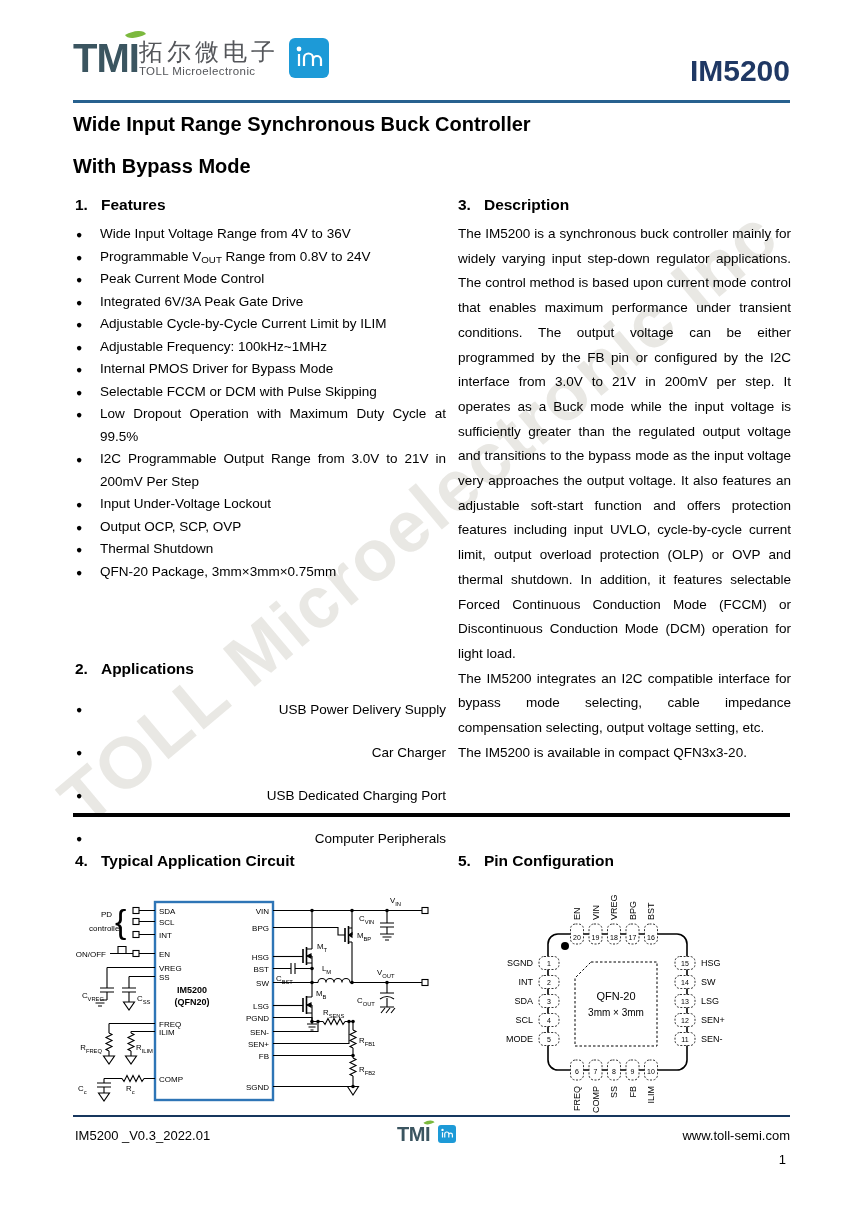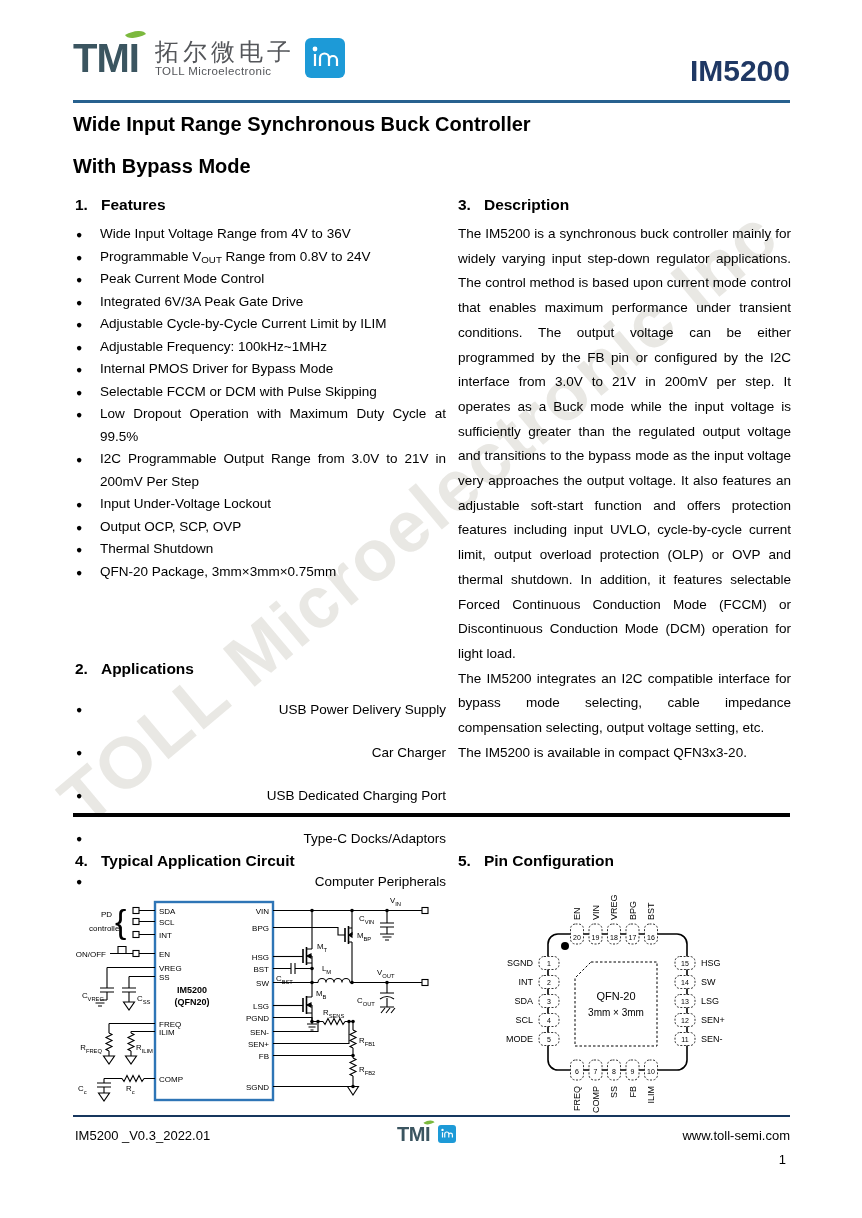--- a/index.html
+++ b/index.html
@@ -11,21 +11,21 @@
     color:rgba(189,184,174,0.33); white-space:nowrap; transform:rotate(-40deg);
     transform-origin:0 50%; z-index:0; letter-spacing:2px; }
 
   .content { position:absolute; inset:0; z-index:1; }
 
   
   .logo-wrap { position:absolute; left:73px; top:38px; display:flex; align-items:flex-end; }
   .tmi-big { position:relative; font-size:40px; font-weight:800; color:#3B5560; letter-spacing:-1px; line-height:1; }
   .leaf-big { position:absolute; width:19px; height:9px; background:#7CB93E;
     border-radius:0 100% 0 100%; transform:rotate(-28deg); top:-8px; right:-6px; }
-  .logo-cn-block { margin-left:16px; padding-bottom:1px; }
+  .logo-cn-block { margin-left:0; padding-bottom:1px; }
   .logo-cn { font-size:24px; color:#54565A; letter-spacing:4px; line-height:1.1; }
   .logo-en { font-size:11.5px; color:#54565A; letter-spacing:0.4px; }
   .icon-blue { margin-left:10px; width:40px; height:40px; background:#1D9AD7; border-radius:6px; }
   .part-number { position:absolute; right:72px; top:54px; font-size:30px; font-weight:bold; color:#1F3864; }
   .header-rule { position:absolute; left:73px; top:100px; width:717px; height:3px; background:#27618F; }
 
   
   .title-line { position:absolute; left:73px; width:717px; text-align:left; font-size:20px; font-weight:bold; color:#000; }
   .title-1 { top:113px; } .title-2 { top:155px; }
 
@@ -135,21 +135,20 @@
 
     <div class="applications-block">
       <h2 class="sec">
         <span class="num">2.</span><span class="ht">Applications</span>
       </h2>
       <ul class="blist apps">
 
       <li>USB Power Delivery Supply</li>
           <li>Car Charger</li>
           <li>USB Dedicated Charging Port</li>
-          <li>Type-C Docks/Adaptors</li>
           <li>Computer Peripherals</li>
         </ul>
     </div>
 
     <div class="description-block">
       <h2 class="sec">
         <span class="num">3.</span><span class="ht">Description</span>
       </h2>
       <div class="desc-paras">
 

